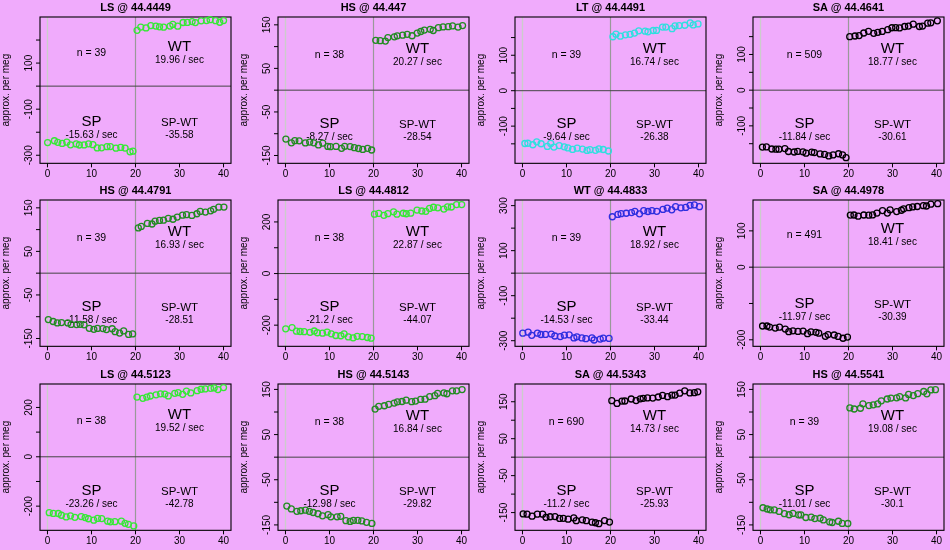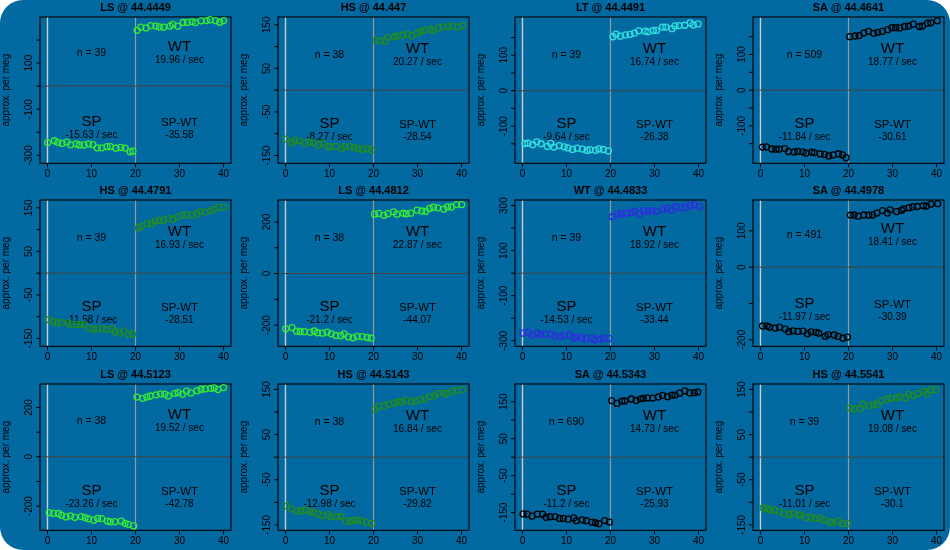--- a/index.html
+++ b/index.html
@@ -1,17 +1,17 @@
 <!DOCTYPE html>
 <html><head>
 <meta charset="utf-8">
 <style>
   html,body{margin:0;padding:0;background:#ffffff;}
-  #figure{width:950px;height:550px;background:#0369a1;display:grid;
-          grid-template-columns:repeat(4,237.5px);grid-template-rows:repeat(3,183.33px);border-radius:23px;}
+  #figure{width:950px;height:550px;background:#f0abfc;display:grid;
+          grid-template-columns:repeat(4,237.5px);grid-template-rows:repeat(3,183.33px);}
   .panel{position:relative;}
   svg{display:block;}
   text{font-family:"Liberation Sans","DejaVu Sans",sans-serif;fill:#000;}
   .title-text{font-weight:bold;font-size:11px;}
   .tick-text{font-size:10px;}
   .ylab-text{font-size:10px;}
   .n-text{font-size:10.5px;}
   .big-text{font-size:15px;}
   .mid-text{font-size:11.5px;}
   .rate-text{font-size:10px;}

